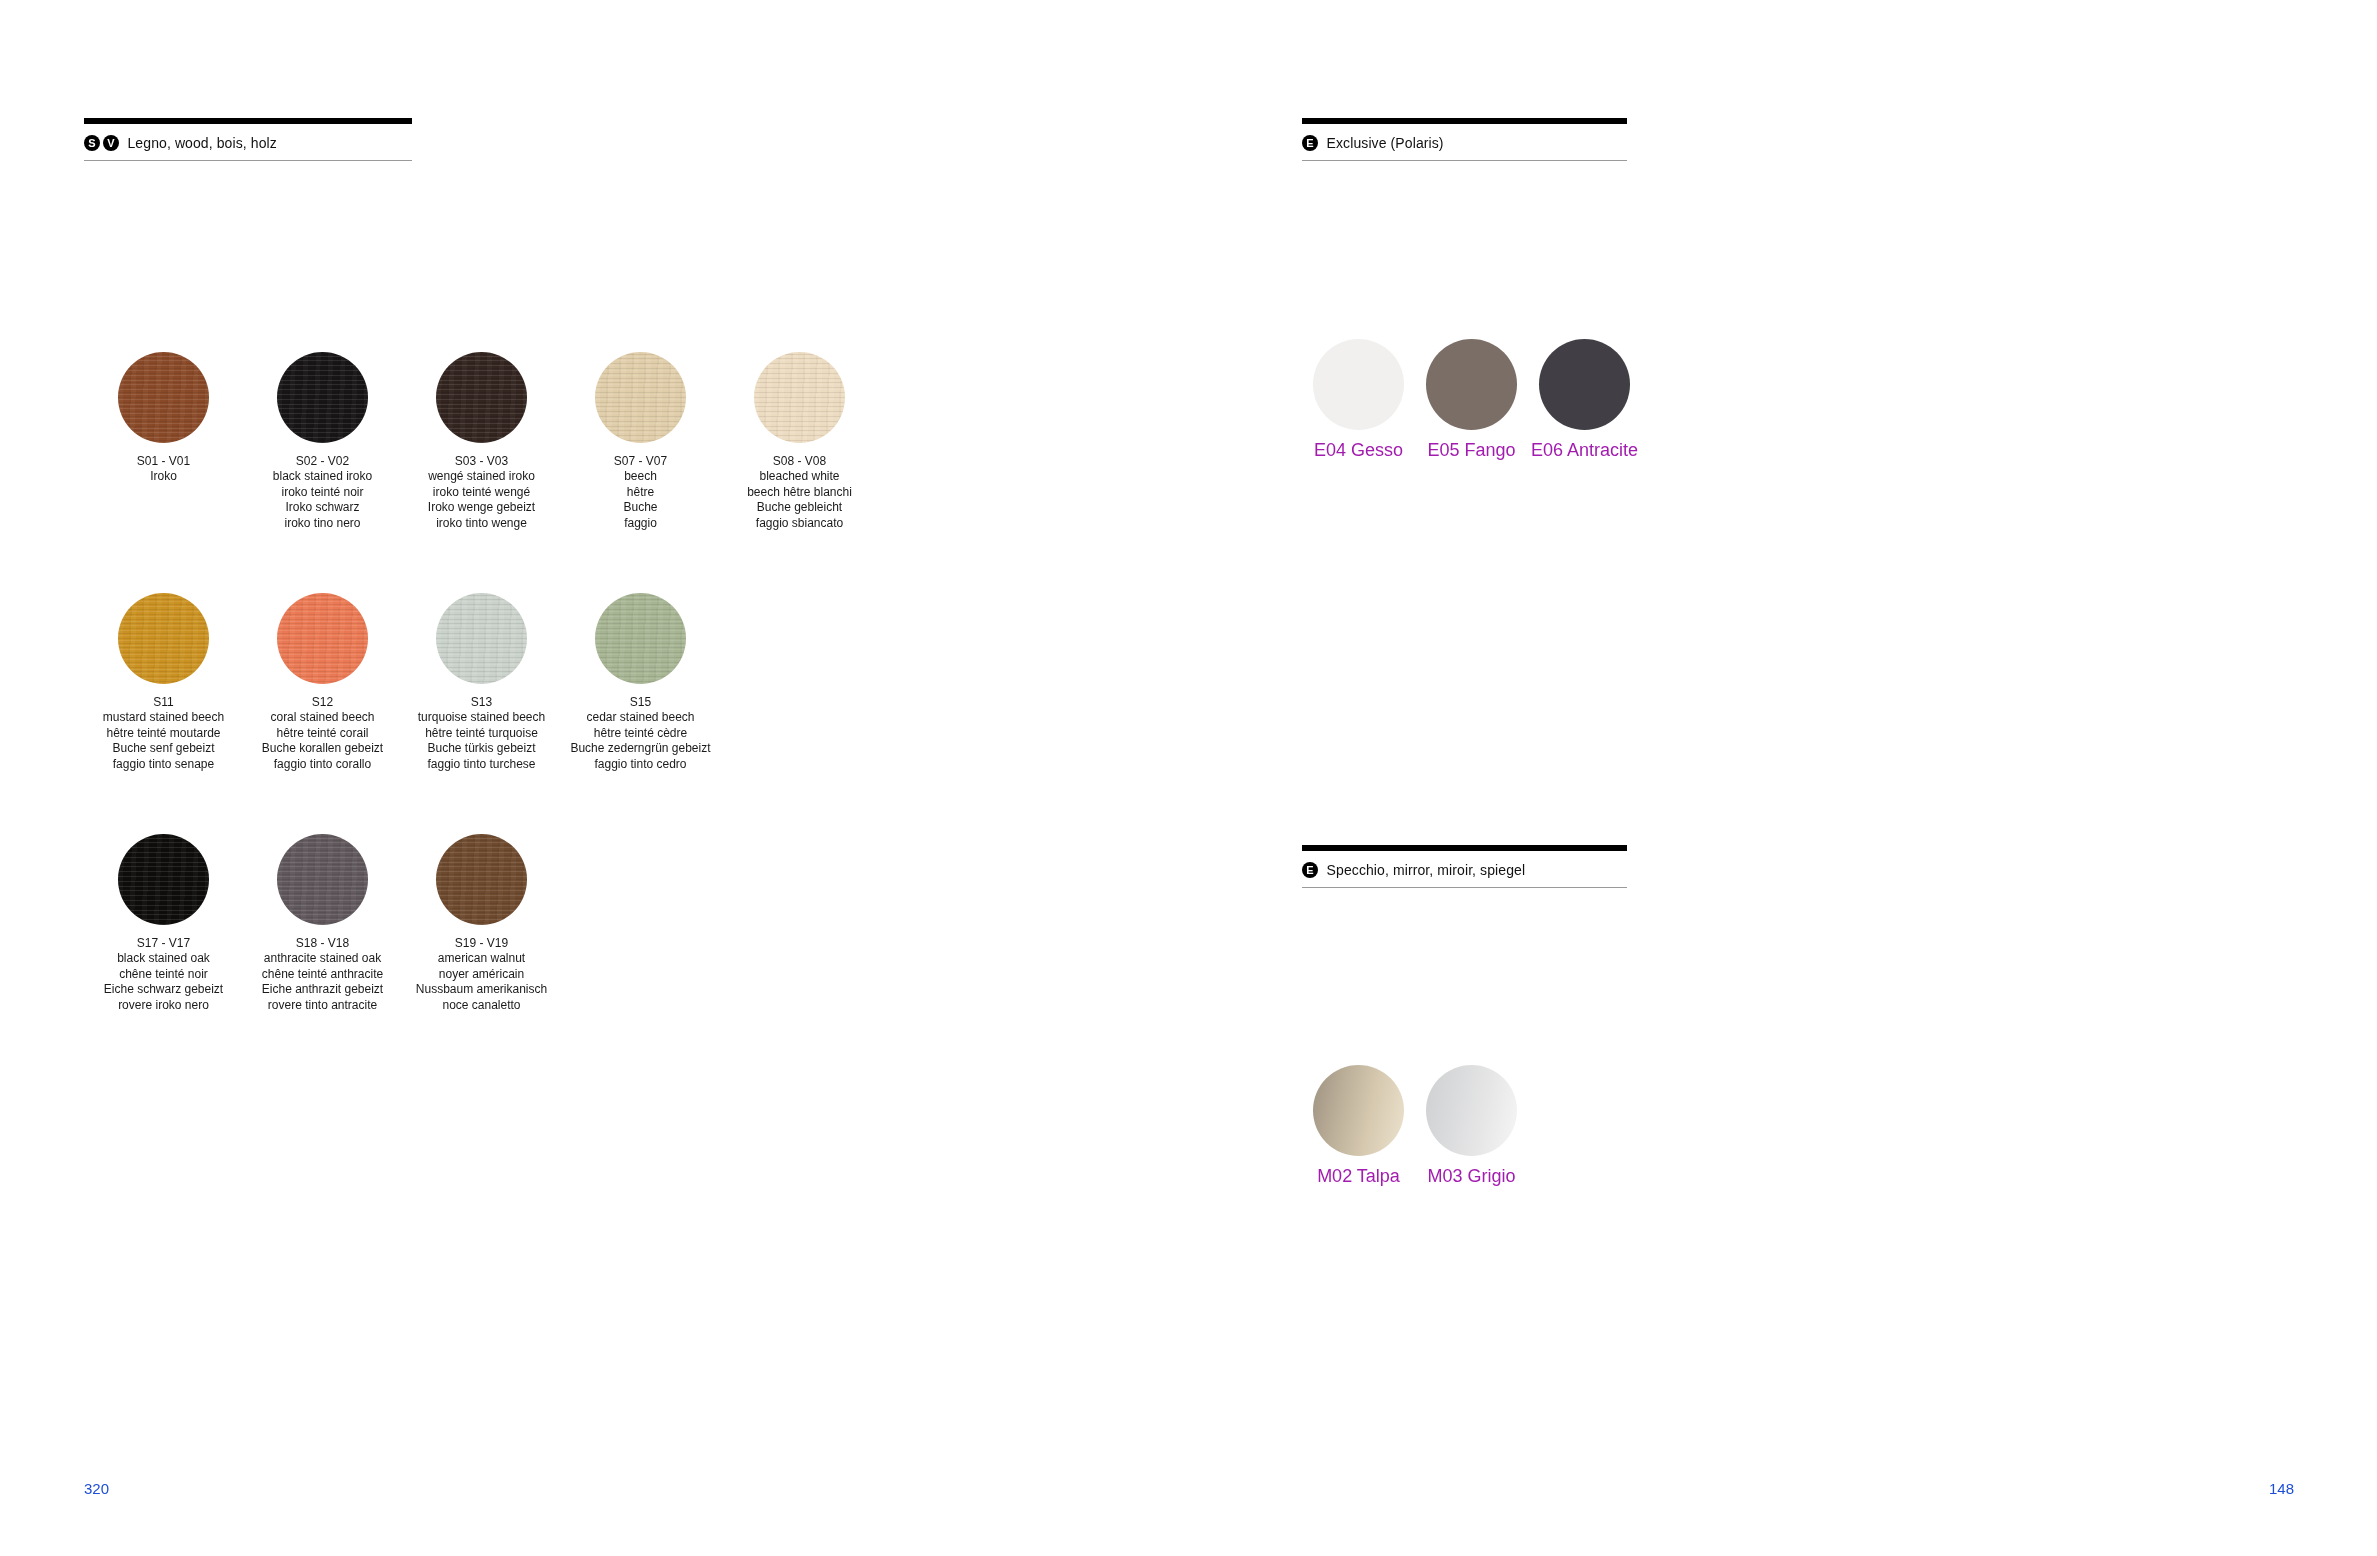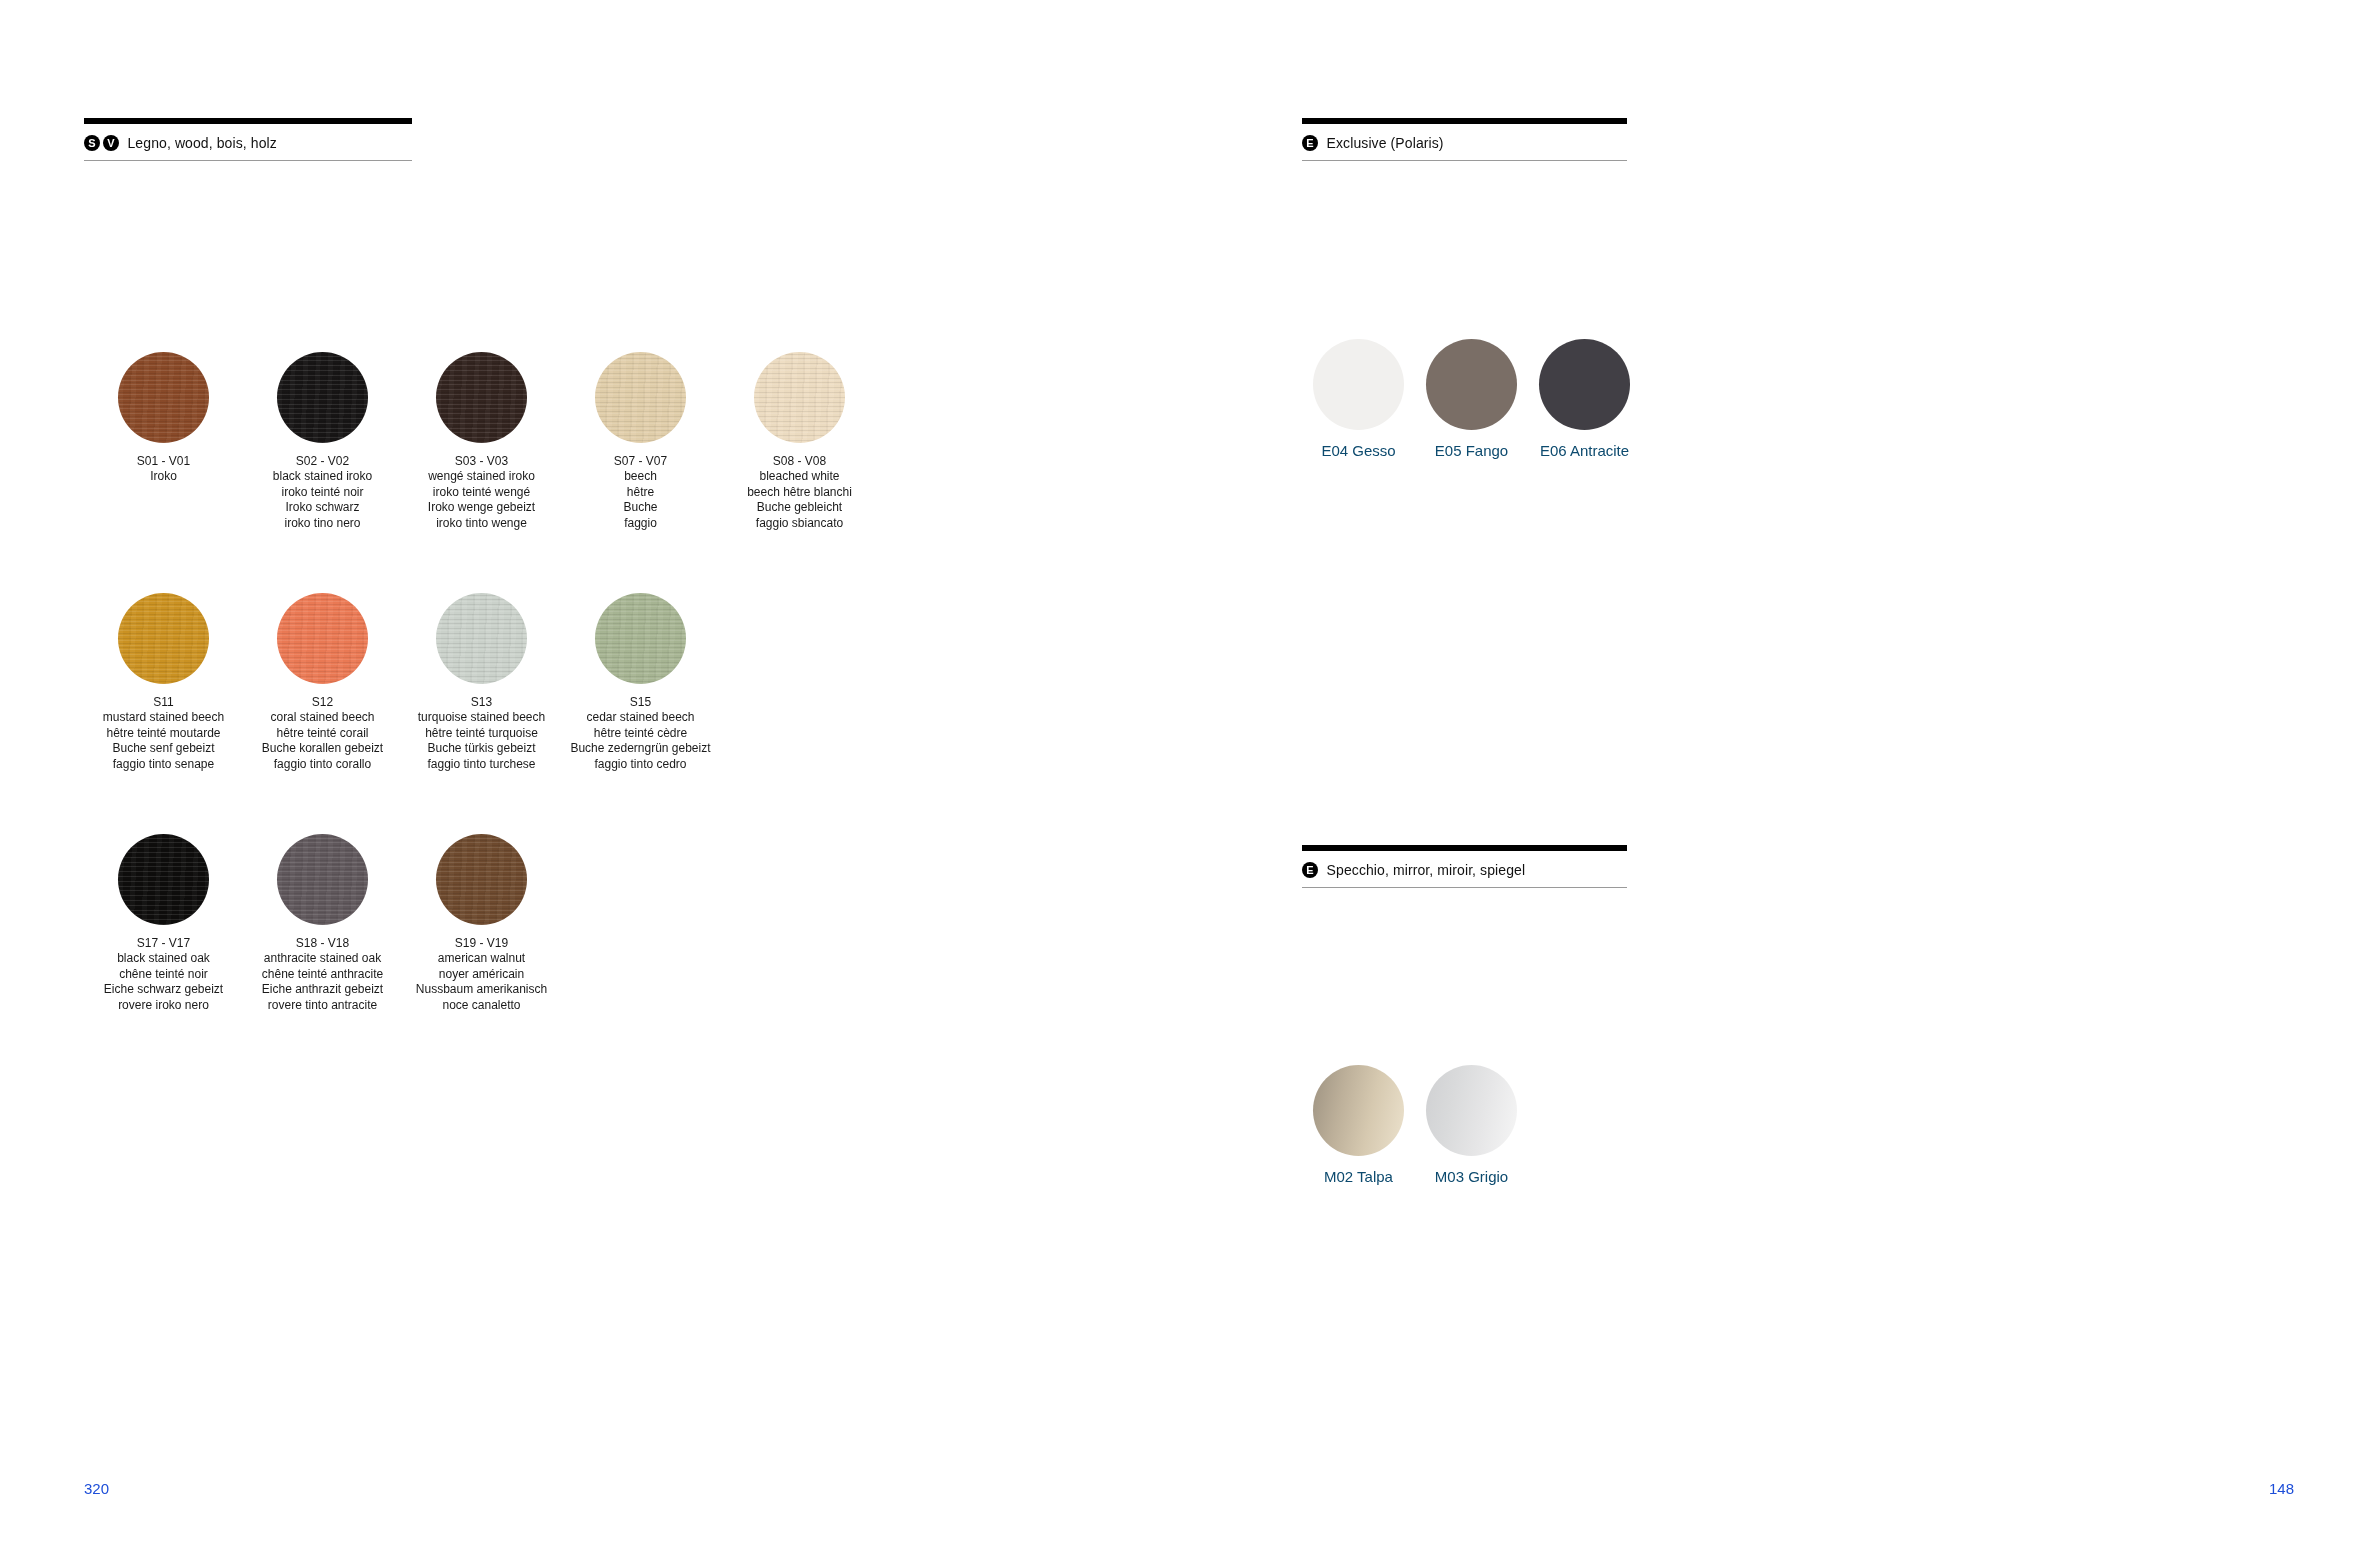--- a/index.html
+++ b/index.html
@@ -143,23 +143,23 @@
     flex-direction: column;
     align-items: center;
   }
   .swatch-sm {
     width: 91px;
     height: 91px;
     border-radius: 50%;
   }
   .caption-sm {
     margin-top: 13.3px;
-    font-size: 15px;
+    font-size: 18px;
     line-height: 15px;
-    color: #0c4a6e;
+    color: #a21caf;
     white-space: nowrap;
     text-align: center;
   }
 
   
   .folio {
     position: absolute;
     bottom: 60px;
     font-size: 15px;
     color: #1d4ed8;

